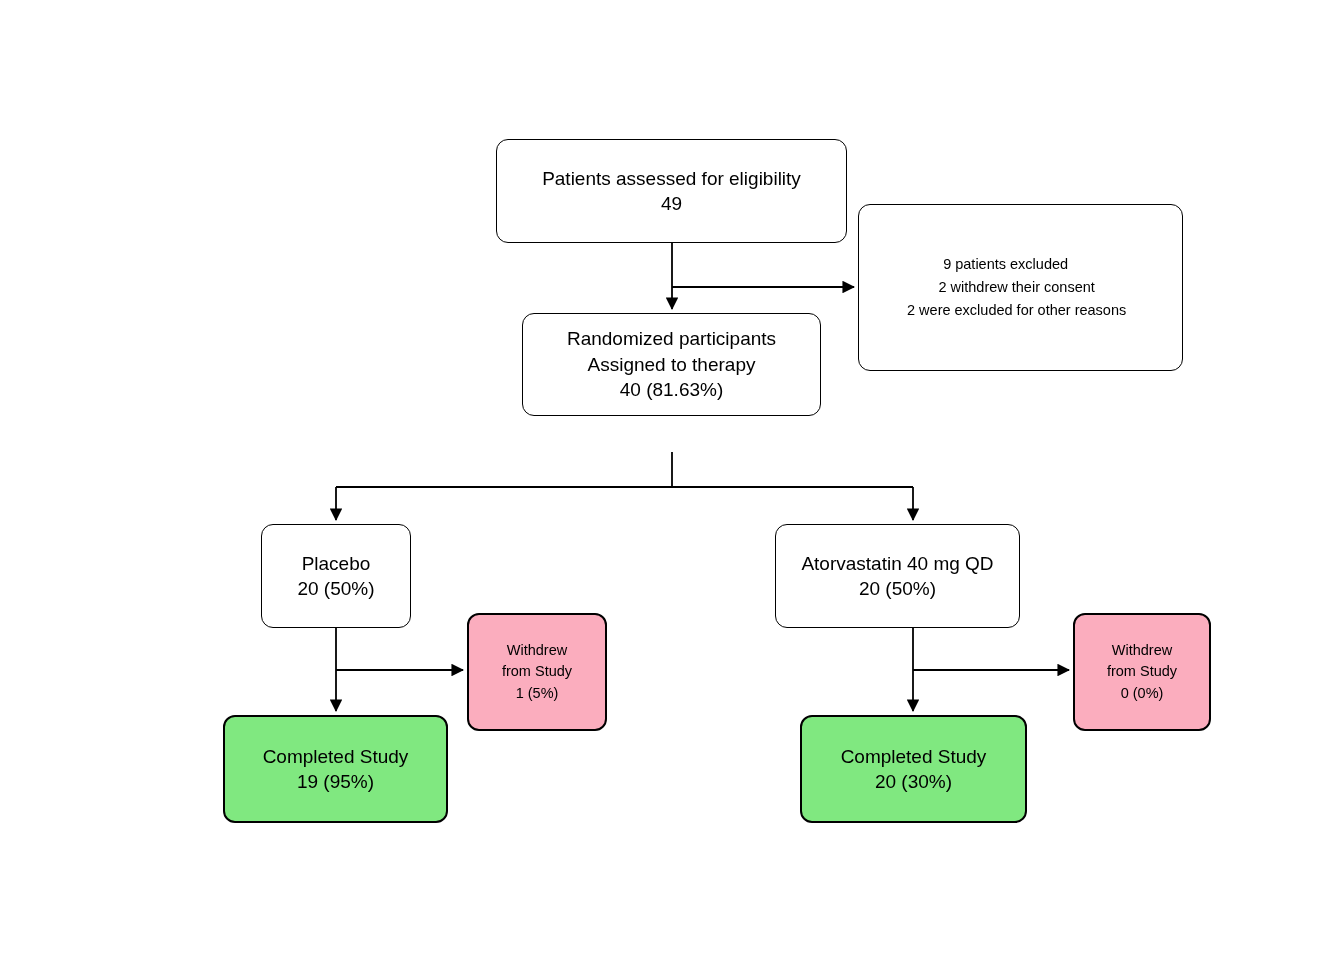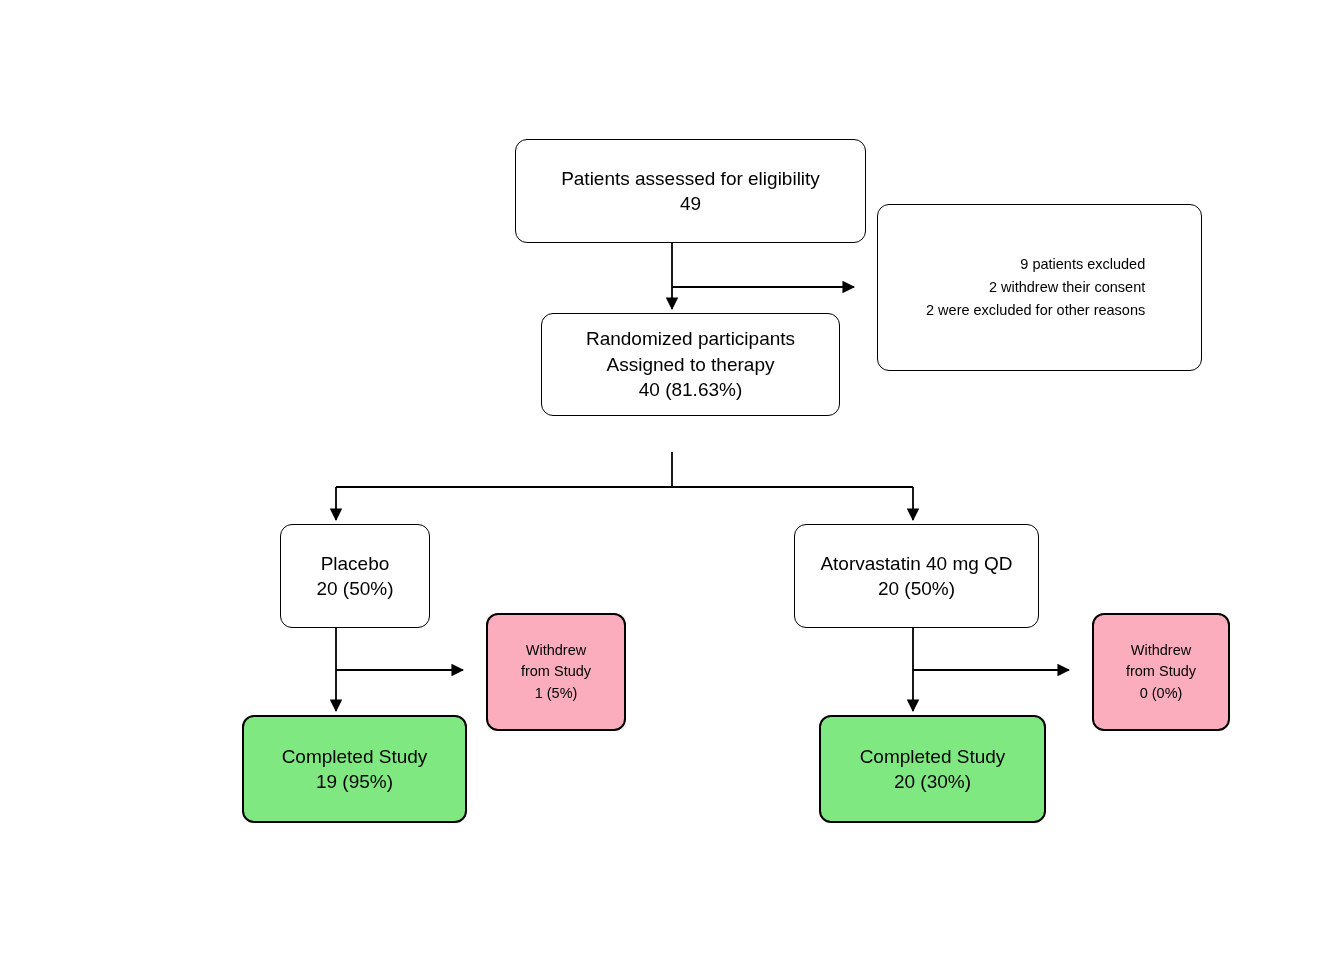--- a/index.html
+++ b/index.html
@@ -32,21 +32,20 @@
     box-sizing: border-box;
     display: flex;
     flex-direction: column;
     align-items: center;
     justify-content: center;
     text-align: center;
     background: #ffffff;
     border: 1.6px solid #000000;
     border-radius: 12px;
     z-index: 2;
-    margin-left: 19px;
   }
   .node .line {
     display: block;
     line-height: 1.34;
     white-space: nowrap;
   }
   .node.plain {
     font-size: 19px;
     border-width: 1.6px;
   }
@@ -57,21 +56,21 @@
   }
   .node.small {
     font-size: 14.5px;
     border-width: 2.2px;
   }
   .node.small .line {
     line-height: 1.45;
   }
   .node.listbox {
     display: block;
-    text-align: right;
+    text-align: center;
     font-size: 14.5px;
     padding: 0;
   }
   .node.listbox .list-wrap {
     position: absolute;
     left: 26px;
     top: 50%;
     transform: translateY(-50%);
   }
   .node.listbox .line {

